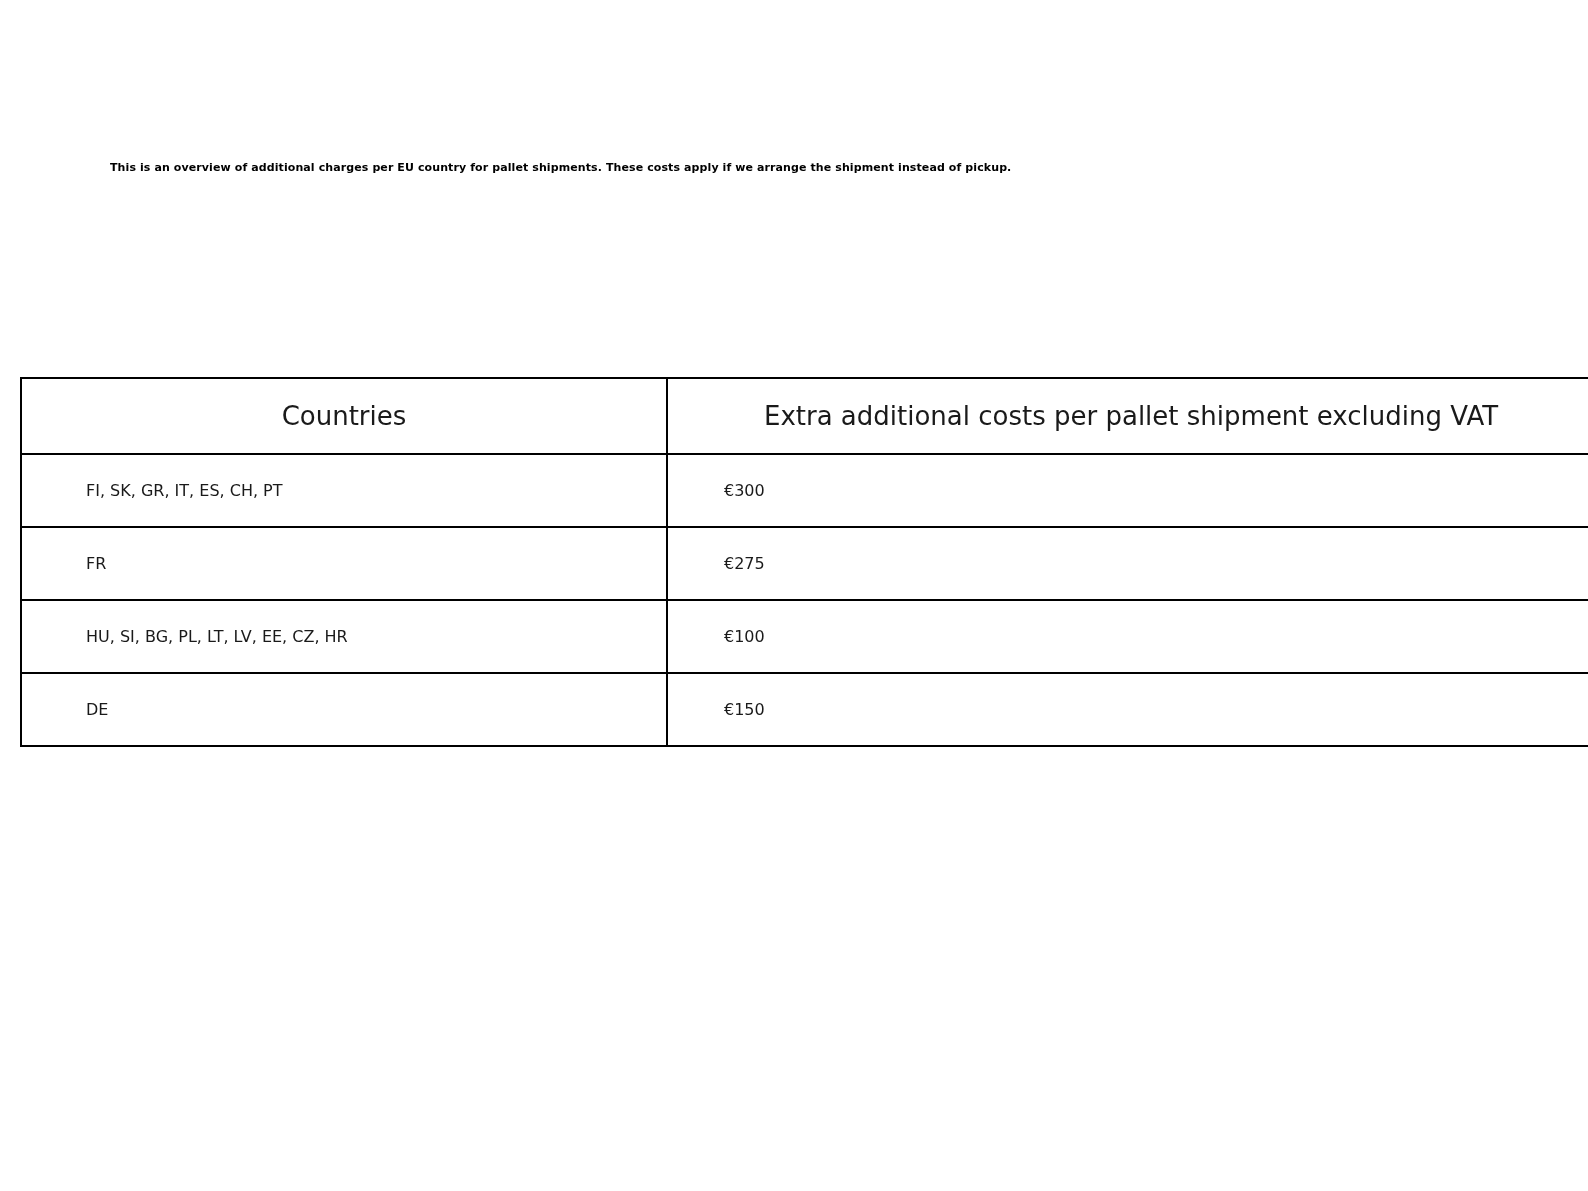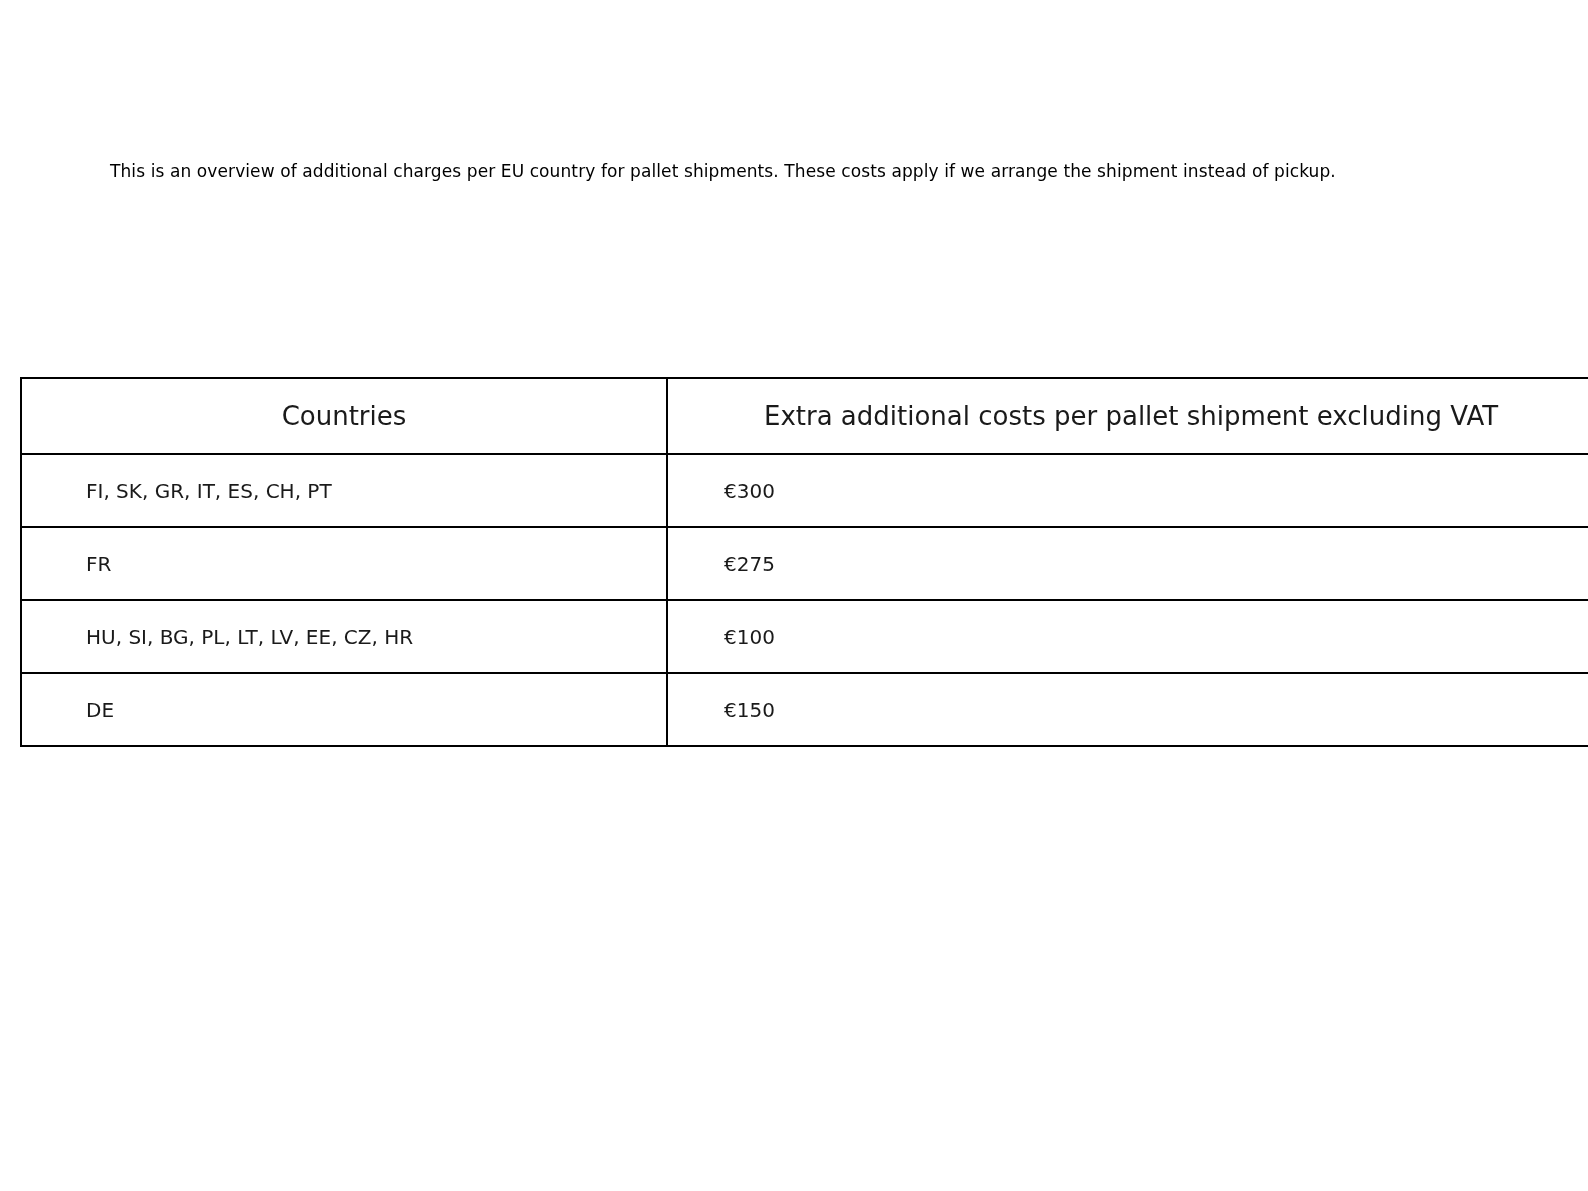--- a/index.html
+++ b/index.html
@@ -14,22 +14,22 @@
     font-family: "DejaVu Sans", sans-serif;
     color: #000000;
     overflow: hidden;
   }
 
   .intro-note {
     position: absolute;
     left: 110px;
     top: 161px;
     font-family: "DejaVu Sans", sans-serif;
-    font-size: 17px;
-    font-weight: normal;
+    font-size: 11px;
+    font-weight: bold;
     letter-spacing: 0.1px;
     color: #000000;
     white-space: nowrap;
     text-align: center;
   }
 
   .table-wrap {
     position: absolute;
     left: 20px;
     top: 377px;
@@ -39,21 +39,21 @@
   table.charges {
     border-collapse: collapse;
     width: 100%;
     table-layout: fixed;
   }
 
   table.charges th,
   table.charges td {
     border: 2px solid #000000;
     font-weight: normal;
-    font-size: 20px;
+    font-size: 16px;
     color: #1a1a1a;
     background: #ffffff;
   }
 
   table.charges thead th {
     height: 72px;
     text-align: center;
     vertical-align: middle;
     font-size: 26px;
   }

